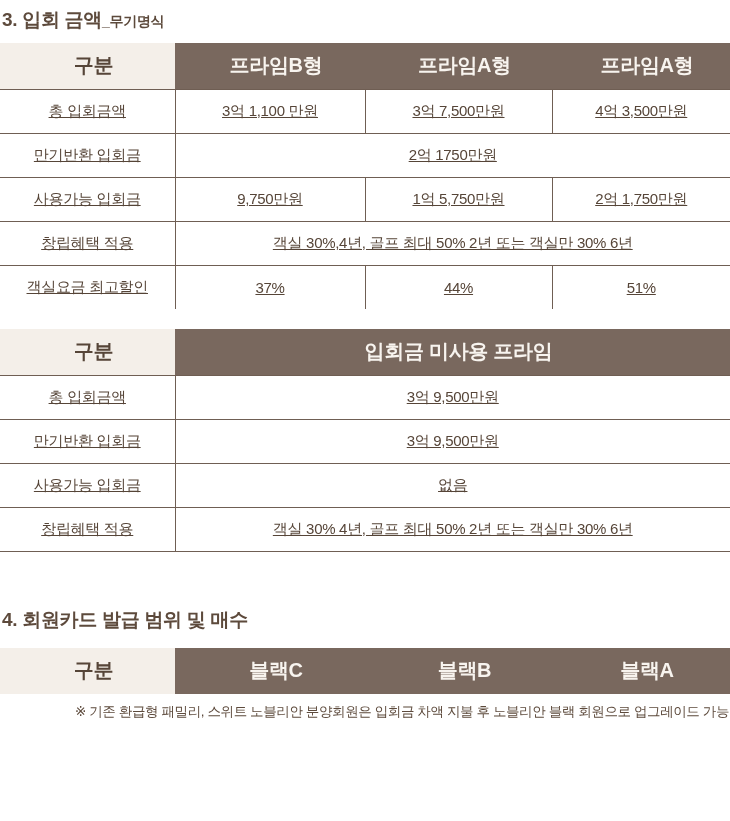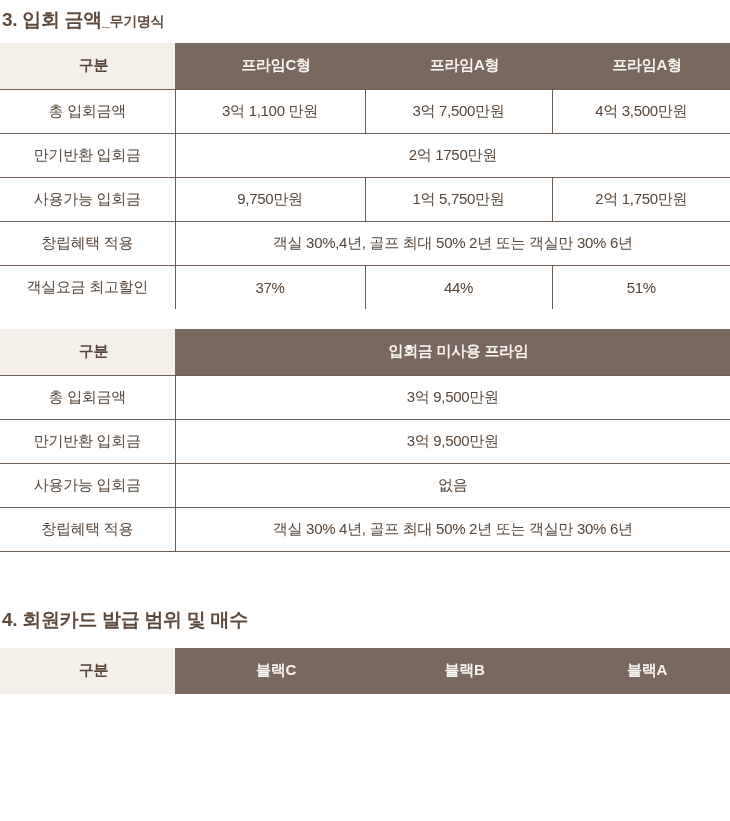--- a/index.html
+++ b/index.html
@@ -35,33 +35,34 @@
     table-layout:fixed;
     font-size:15px;
     color:var(--ink);
   }
   table.tbl th{
     background:var(--dark);
     color:var(--head-text);
     font-weight:700;
     height:46px;
     text-align:center;
-    font-size:15px;
+    font-size:20px;
     padding-left:12px;
   }
   table.tbl th.corner{
     background:var(--light);
     color:var(--ink);
   }
   table.tbl td{
     background:#ffffff;
     height:44px;
     text-align:center;
     vertical-align:middle;
     border-top:1px solid var(--line);
+    text-decoration:underline;
   }
   table.tbl tr.last td{border-bottom:1px solid var(--line);}
   table.tbl td.label{border-right:1px solid var(--line);}
   table.tbl td.val + td.val{border-left:1px solid var(--line);}
   .gap-between-tables{height:20px;}
   .footnote{
     margin-top:9px;
     font-size:13.5px;
     color:var(--title);
     text-align:right;
@@ -79,21 +80,21 @@
   <table class="tbl">
     <colgroup>
       <col style="width:175px">
         <col style="width:190px">
         <col style="width:187px">
         <col style="width:178px">
     </colgroup>
     <tbody>
       <tr>
         <th class="corner">구분</th>
-        <th>프라임C형</th>
+        <th>프라임B형</th>
         <th>프라임A형</th>
         <th>프라임A형</th>
       </tr>
       <tr>
         <td class="label">총 입회금액</td>
         <td class="val">3억 1,100 만원</td>
         <td class="val">3억 7,500만원</td>
         <td class="val">4억 3,500만원</td>
       </tr>
       <tr>
@@ -162,14 +163,15 @@
     <tbody>
       <tr>
         <th class="corner">구분</th>
         <th>블랙C</th>
         <th>블랙B</th>
         <th>블랙A</th>
       </tr>
     </tbody>
   </table>
 
+  <p class="footnote">※ 기존 환급형 패밀리, 스위트 노블리안 분양회원은 입회금 차액 지불 후 노블리안 블랙 회원으로 업그레이드 가능</p>
 
 </div>
 
 </body></html>

